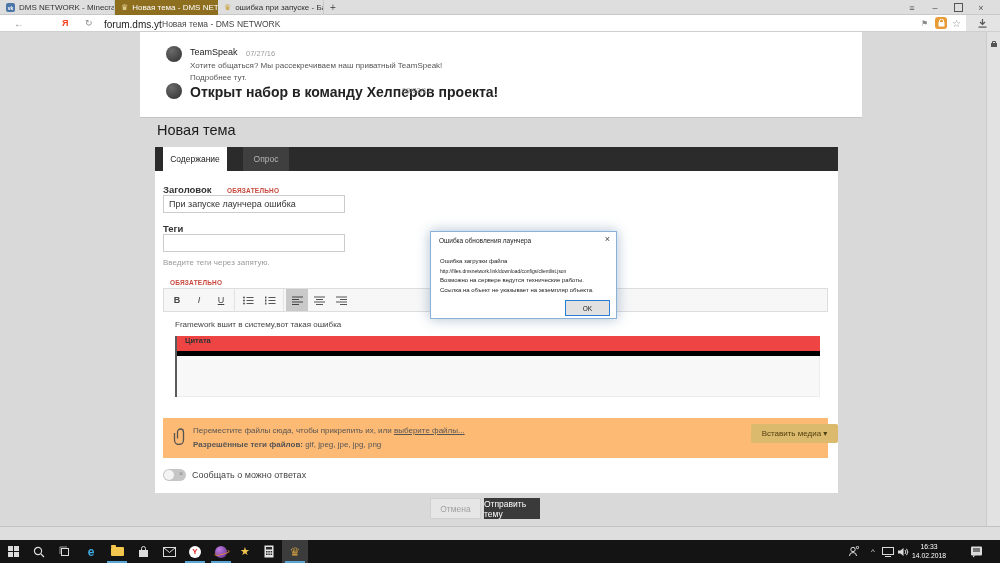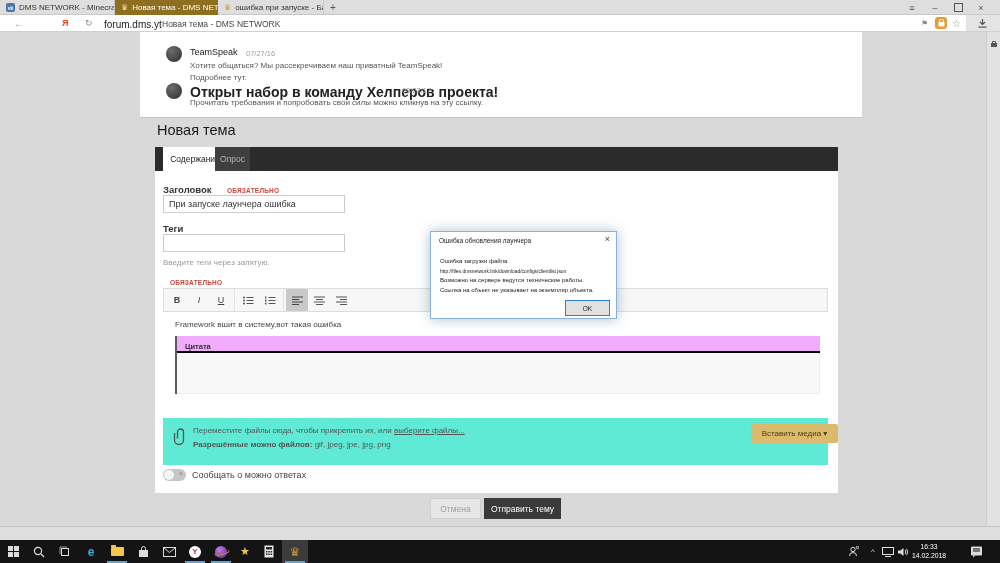--- a/index.html
+++ b/index.html
@@ -49,38 +49,38 @@
 
   #edtoolbar{left:163px;top:288px;width:665px;height:24px;background:#f7f7f7;border:1px solid #dddddd;
              display:flex;align-items:stretch}
   .tgroup{display:flex;align-items:stretch;border-right:1px solid #e2e2e2;padding:0 2px}
   .tbtn{width:22px;display:flex;align-items:center;justify-content:center;font-size:9px;color:#444}
   .tbtn.active{background:#c9c9c9}
   .tbtn .b{font-weight:bold}.tbtn .i{font-style:italic}.tbtn .u{text-decoration:underline}
   .linkpill{width:10px;height:4px;border-radius:2px;background:#555}
 
   .quote{border-left:2px solid #5a5a5a}
-  .quote-h{height:15px;background:#f0abfc;border-bottom:2px solid #000000;display:flex;align-items:flex-end;
+  .quote-h{height:15px;background:#ef4444;border-bottom:5px solid #000000;display:flex;align-items:flex-start;
            padding-left:8px;font-size:7.5px;font-weight:bold;color:#333}
   .quote-b{height:40px;background:#f8f8f8;border-right:1px solid #ededed;border-bottom:1px solid #ededed}
 
-  #attachbar{left:163px;top:418px;width:665px;height:47px;background:#5eead4}
+  #attachbar{left:163px;top:418px;width:665px;height:40px;background:#fdba74}
   .att1{font-size:8px;color:#555}
   .att1 a{color:#555;text-decoration:underline}
   .att2{font-size:8px;color:#555}
   #mediabtn{left:751px;top:424px;width:87px;height:19px;background:#dcba6d;border-radius:2px;
             display:flex;align-items:center;justify-content:center;font-size:8px;color:#503f10}
 
   .toggle{width:23px;height:12px;border-radius:6px;background:#c6c6c6;position:relative}
   .knob{position:absolute;left:1px;top:1px;width:10px;height:10px;border-radius:50%;background:#f4f4f4}
   .togx{position:absolute;right:3px;top:1px;font-size:7px;color:#8a8a8a}
 
   .btn-cancel{left:430px;top:498px;width:51px;height:21px;background:#e6e6e6;border:1px solid #d0d0d0;
               display:flex;align-items:center;justify-content:center;font-size:8.5px;color:#a0a0a0}
-  .btn-submit{left:484px;top:498px;width:77px;height:21px;background:#3a3a3a;
+  .btn-submit{left:484px;top:498px;width:56px;height:21px;background:#3a3a3a;
               display:flex;align-items:center;justify-content:center;font-size:8.5px;color:#fff}
   #bottomstrip{left:0;top:526px;width:1000px;height:14px;background:#dedede;border-top:1px solid #c2c2c2}
 
   
   #dialog{left:430px;top:231px;width:187px;height:88px;background:#fff;border:1px solid #8ab2d9;
           box-shadow:0 0 12px rgba(70,110,150,.45)}
   #dlg-title{position:absolute;left:8px;top:5px;font-size:6.5px;color:#222;white-space:nowrap}
   #dlg-close{position:absolute;right:6px;top:2px;font-size:9px;color:#444}
   .dlg-line{font-size:6px;color:#222;line-height:9.5px;white-space:nowrap}
   .dlg-url{transform:scaleX(.82);transform-origin:left center}
@@ -159,29 +159,28 @@
 
 <div class="abs" id="postspanel">
   <div class="abs avatar" style="left:26px;top:14px"></div>
   <span class="abs pauthor" style="left:50px;top:15px">TeamSpeak</span>
   <span class="abs pdate" style="left:106px;top:16.5px">07/27/16</span>
   <span class="abs pline" style="left:50px;top:29px">Хотите общаться? Мы рассекречиваем наш приватный TeamSpeak!</span>
   <span class="abs pline" style="left:50px;top:41px">Подробнее тут.</span>
   <div class="abs avatar" style="left:26px;top:51px"></div>
   <span class="abs ptitle" style="left:50px;top:52px">Открыт набор в команду Хелперов проекта!</span>
   <span class="abs pdate" style="left:262px;top:54px">09/22/17</span>
-  <span class="abs pline" style="left:50px;top:66px">Прочитать требования и попробовать свои силы можно кликнув на эту ссылку.</span>
 </div>
 
 <div class="abs" id="heading">Новая тема</div>
 
 <div class="abs" id="formpanel">
   <div class="abs" id="formtabs">
     <div class="abs ftab active" style="left:8px;width:64px">Содержание</div>
-    <div class="abs ftab idle" style="left:60px;width:35px">Опрос</div>
+    <div class="abs ftab idle" style="left:88px;width:46px">Опрос</div>
   </div>
 
   <span class="abs flabel" style="left:8px;top:37px">Заголовок</span>
   <span class="abs req" style="left:72px;top:40px">ОБЯЗАТЕЛЬНО</span>
   <input class="abs finput" style="left: 8px; top: 48px; width: 182px; height: 18px;" value="При запуске лаунчера ошибка">
 
   <span class="abs flabel" style="left:8px;top:76px">Теги</span>
   <input class="abs finput" style="left: 8px; top: 87px; width: 182px; height: 18px;">
   <span class="abs fhint" style="left:8px;top:111px">Введите теги через запятую.</span>
 
@@ -259,21 +258,21 @@
 </div>
 
 <div class="abs" id="attachbar">
   <svg class="abs" style="left:10px;top:10px" width="15" height="17" viewBox="0 0 15 17">
     <path d="M4.5 10.5 V4 a3 3 0 0 1 6 0 v8 a4.5 4.5 0 0 1 -9 0 V5" fill="none" stroke="#555" stroke-width="1.3"></path>
   </svg>
   <div class="abs att1 nowrap" style="left:30px;top:8px">
     <span>Переместите файлы сюда, чтобы прикрепить их, или </span><a href="#">выберите файлы...</a>
   </div>
   <div class="abs att2 nowrap" style="left:30px;top:22px">
-    <span style="font-weight:bold">Разрешённые можно файлов:</span><span> gif, jpeg, jpe, jpg, png</span>
+    <span style="font-weight:bold">Разрешённые теги файлов:</span><span> gif, jpeg, jpe, jpg, png</span>
   </div>
 </div>
 <div class="abs" id="mediabtn">
     <span>Вставить медиа ▾</span>
   </div>
 
 <div class="abs toggle" style="left:163px;top:469px">
   <span class="knob"></span>
   <span class="togx">×</span>
 </div>

